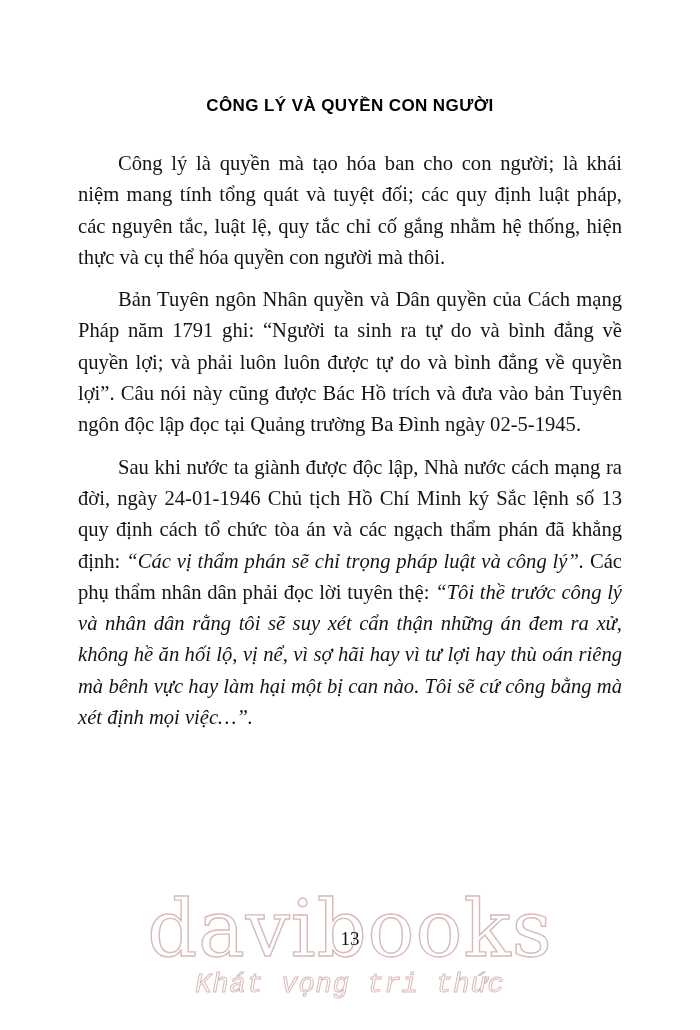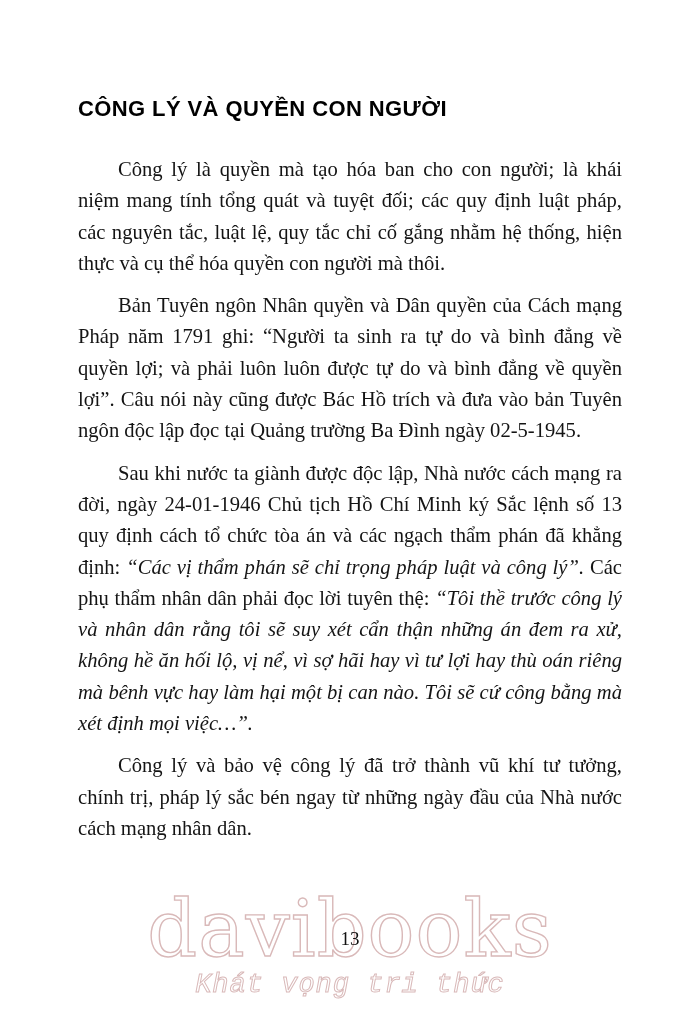--- a/index.html
+++ b/index.html
@@ -20,22 +20,22 @@
     position: absolute;
     left: 0;
     top: 0;
     width: 700px;
     height: 1030px;
     box-sizing: border-box;
     padding: 96px 78px 0 78px;
   }
 
   .page-title {
-    text-align: left;
-    font-size: 22px;
+    text-align: center;
+    font-size: 17px;
     font-weight: bold;
     font-family: "Liberation Sans", sans-serif;
     letter-spacing: 0.4px;
     margin: 0 0 32px 0;
     color: #000;
   }
 
   .body-text p {
     margin: 12px 0 2px 0;
     text-align: justify;
@@ -106,21 +106,20 @@
   <div class="body-text">
 
     <p>Công lý là quyền mà tạo hóa ban cho con người; là khái niệm mang tính tổng quát và tuyệt đối; các quy định luật pháp, các nguyên tắc, luật lệ, quy tắc chỉ cố gắng nhằm hệ thống, hiện thực và cụ thể hóa quyền con người mà thôi.</p>
 
     <p class="gap">Bản Tuyên ngôn Nhân quyền và Dân quyền của Cách mạng Pháp năm 1791 ghi: “Người ta sinh ra tự do và bình đẳng về quyền lợi; và phải luôn luôn được tự do và bình đẳng về quyền lợi”. Câu nói này cũng được Bác Hồ trích và đưa vào bản Tuyên ngôn độc lập đọc tại Quảng trường Ba Đình ngày 02-5-1945.</p>
 
     <p class="gap">
       <span>Sau khi nước ta giành được độc lập, Nhà nước cách mạng ra đời, ngày 24-01-1946 Chủ tịch Hồ Chí Minh ký Sắc lệnh số 13 quy định cách tổ chức tòa án và các ngạch thẩm phán đã khẳng định: </span><em>“Các vị thẩm phán sẽ chỉ trọng pháp luật và công lý”.</em><span> Các phụ thẩm nhân dân phải đọc lời tuyên thệ: </span><em>“Tôi thề trước công lý và nhân dân rằng tôi sẽ suy xét cẩn thận những án đem ra xử, không hề ăn hối lộ, vị nể, vì sợ hãi hay vì tư lợi hay thù oán riêng mà bênh vực hay làm hại một bị can nào. Tôi sẽ cứ công bằng mà xét định mọi việc…”.</em>
     </p>
 
-    <p class="gap">Công lý và bảo vệ công lý đã trở thành vũ khí tư tưởng, chính trị, pháp lý sắc bén ngay từ những ngày đầu của Nhà nước cách mạng nhân dân.</p>
 
 
   </div>
 
   <div class="watermark">
     <span class="wm-main">davibooks</span>
     <span class="wm-sub">Khát vọng tri thức</span>
   </div>
 
   <div class="page-number">13</div>

